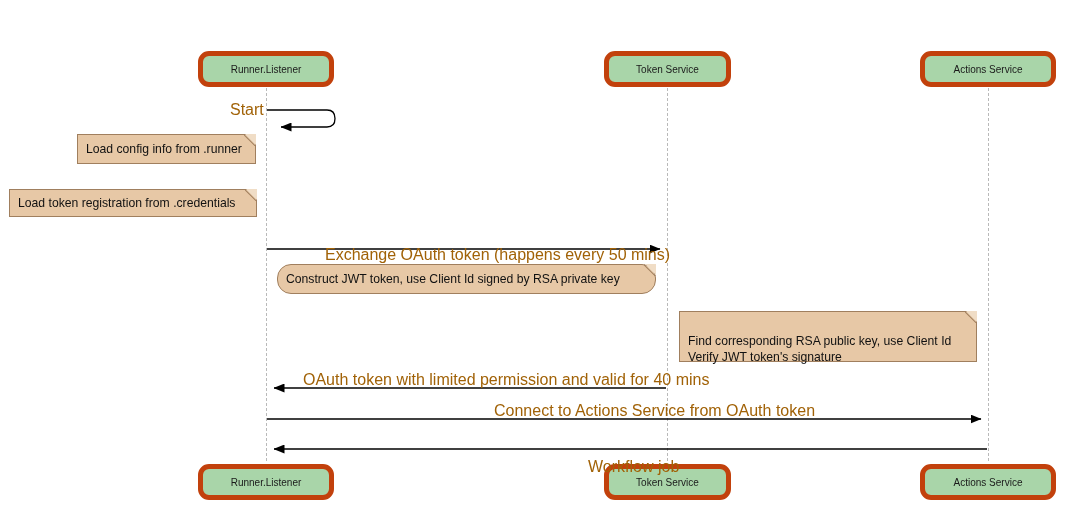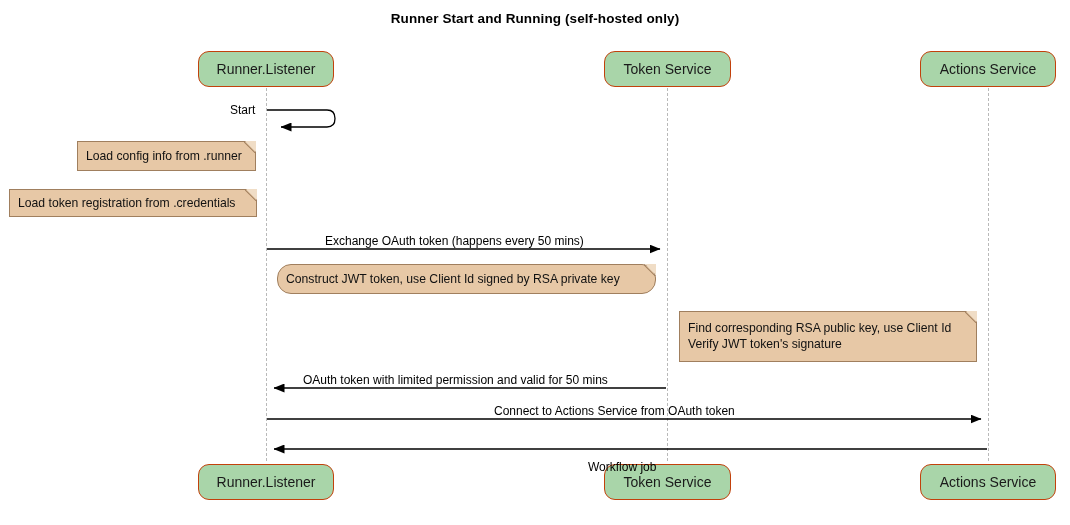--- a/index.html
+++ b/index.html
@@ -31,26 +31,26 @@
   }
   .lifeline {
     position: absolute;
     width: 0;
     border-left: 1px dashed #b9b9b9;
   }
   .participant {
     position: absolute;
     box-sizing: border-box;
     background: #a9d5a9;
-    border: 1px solid #c2410c;
+    border: 5px solid #c2410c;
     border-radius: 11px;
     display: flex;
     align-items: center;
     justify-content: center;
-    font-size: 14px;
+    font-size: 10px;
     color: #1a1a1a;
     white-space: nowrap;
   }
   .note {
     position: absolute;
     box-sizing: border-box;
     background: #e7c8a6;
     border: 1px solid #a07f5e;
     font-size: 12.2px;
     line-height: 16px;
@@ -85,40 +85,39 @@
     transform: rotate(45deg);
     transform-origin: 0 0;
     top: 0;
     left: 0;
   }
   .note-text {
     white-space: pre-line;
   }
   .msg-label {
     position: absolute;
-    font-size: 12px;
-    color: #000000;
+    font-size: 16px;
+    color: #a16207;
     white-space: nowrap;
     line-height: 14px;
   }
   .arrow-svg {
     position: absolute;
     left: 0;
     top: 0;
     width: 1070px;
     height: 525px;
     pointer-events: none;
   }
 </style>
 </head>
 <body>
 
 <div id="diagram-root">
 
-  <div id="diagram-title">Runner Start and Running (self-hosted only)</div>
 
   <div class="lifeline" style="left:266px; top:88px; height:373px;"></div>
   <div class="lifeline" style="left:667px; top:88px; height:373px;"></div>
   <div class="lifeline" style="left:988px; top:88px; height:373px;"></div>
 
   <div class="participant" style="left:198px; top:51px; width:136px; height:36px;">
     <span>Runner.Listener</span>
   </div>
   <div class="participant" style="left:604px; top:51px; width:127px; height:36px;">
     <span>Token Service</span>
@@ -150,46 +149,46 @@
 
     <line x1="666" y1="388" x2="274" y2="388" stroke="#000000" stroke-width="1.3" marker-end="url(#arrowFilled)"></line>
 
     <line x1="267" y1="419" x2="981" y2="419" stroke="#000000" stroke-width="1.3" marker-end="url(#arrowFilled)"></line>
 
     <line x1="987" y1="449" x2="274" y2="449" stroke="#000000" stroke-width="1.3" marker-end="url(#arrowFilled)"></line>
   </svg>
 
   <div class="msg-label" style="left:230px; top:103px;">Start</div>
 
-  <div class="msg-label" style="left:325px; top:234px;text-align:right;">Exchange OAuth token (happens every 50 mins)</div>
+  <div class="msg-label" style="left:325px; top:248px;text-align:right;">Exchange OAuth token (happens every 50 mins)</div>
 
-  <div class="msg-label" style="left:303px; top:373px;">OAuth token with limited permission and valid for 50 mins</div>
+  <div class="msg-label" style="left:303px; top:373px;">OAuth token with limited permission and valid for 40 mins</div>
 
   <div class="msg-label" style="left:494px; top:404px;">Connect to Actions Service from OAuth token</div>
 
   <div class="msg-label" style="left:588px; top:460px;">Workflow job</div>
 
-  <div class="note" style="left:77px; top:141px; width:179px; height:30px;">
+  <div class="note" style="left:77px; top:134px; width:179px; height:30px;">
     <span class="note-text">Load config info from .runner</span>
     <span class="fold"></span>
     <span class="fold-edge"></span>
   </div>
 
   <div class="note" style="left:9px; top:189px; width:248px; height:28px;">
     <span class="note-text">Load token registration from .credentials</span>
     <span class="fold"></span>
     <span class="fold-edge"></span>
   </div>
 
   <div class="note" style="left:277px; top:264px; width:379px; height:30px;border-radius:14px;">
     <span class="note-text">Construct JWT token, use Client Id signed by RSA private key</span>
     <span class="fold"></span>
     <span class="fold-edge"></span>
   </div>
 
-  <div class="note" style="left:679px; top:311px; width:298px; height:51px; align-items:flex-start; padding-top:8px;">
+  <div class="note" style="left:679px; top:311px; width:298px; height:51px; align-items:flex-start; padding-top:21px;">
     <span class="note-text">Find corresponding RSA public key, use Client Id
 Verify JWT token's signature</span>
     <span class="fold"></span>
     <span class="fold-edge"></span>
   </div>
 
 </div>
 
 </body></html>

